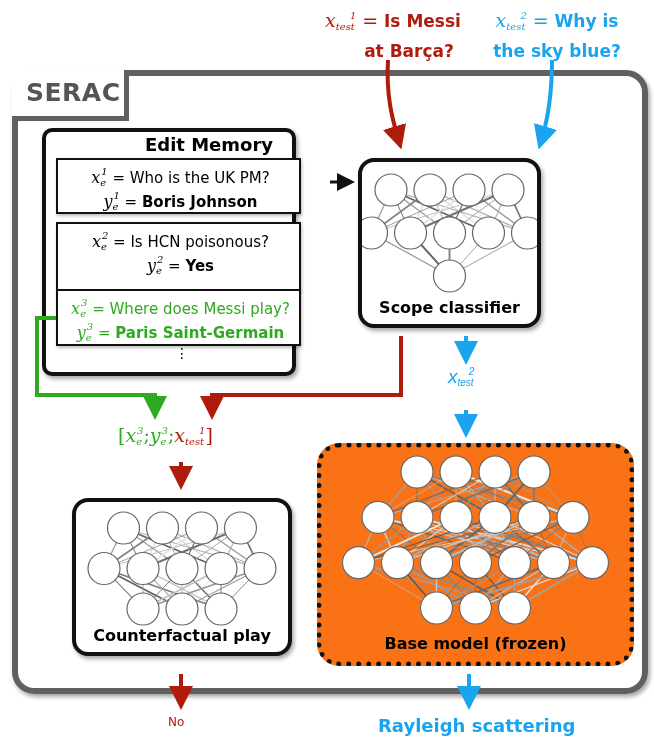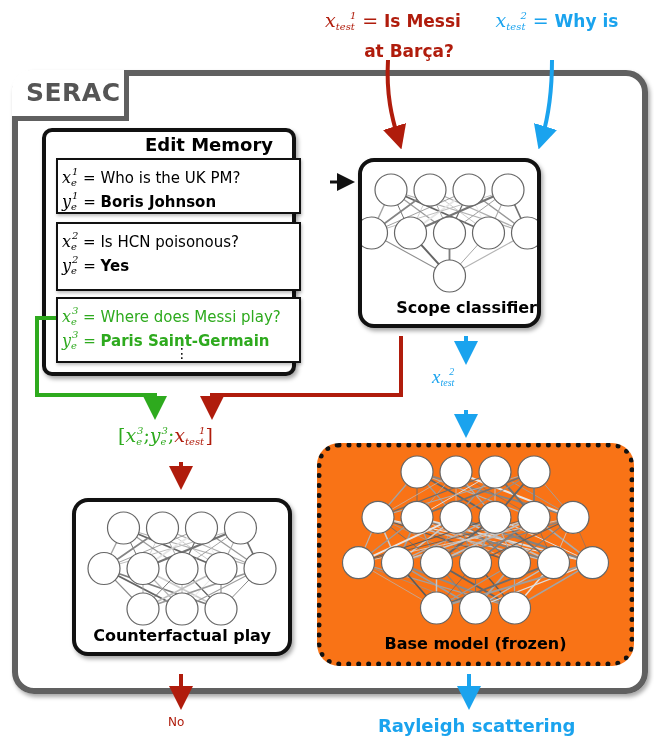--- a/index.html
+++ b/index.html
@@ -8,51 +8,52 @@
   .red { color:#b01c0c; }
   .blue { color:#1aa3ee; }
   .green { color:#2eaa1e; }
   .bold { font-weight:bold; }
   #outer { left:12px; top:70px; width:624px; height:612px; border:6px solid #606060; border-radius:22px; box-shadow:2px 3px 4px rgba(0,0,0,0.35); }
   #serac-tab { left:12px; top:70px; width:112px; height:46px; border-right:5px solid #606060; border-bottom:5px solid #606060; background:#fff; border-top-left-radius:18px; }
   #serac-label { left:26px; top:78px; font-size:25px; font-weight:bold; color:#555; letter-spacing:0.5px; }
   #edit-mem { left:42px; top:128px; width:246px; height:240px; border:4px solid #111; border-radius:10px; box-shadow:2px 3px 4px rgba(0,0,0,0.35); background:#fff; }
   #edit-title { left:42px; top:134px; width:254px; text-align:center; font-size:18px; font-weight:bold;padding-left:40px; }
   .mem-card { border:2px solid #111; background:#fff; box-shadow:1px 2px 3px rgba(0,0,0,0.25); box-sizing:border-box; width:245px; left:56px; }
-  .mem-line { font-size:15px; height:24px; line-height:24px; padding-left:4px; white-space:nowrap; }
+  .mem-line { font-size:15px; height:24px; line-height:24px; padding-left:4px; white-space:nowrap;text-align:center; }
   .mem-line .var { font-family:"DejaVu Serif", serif; font-style:italic; font-size:16px; }
   .sub { font-size:10px; vertical-align:-3px;margin-top:9px; }
   .sup { font-size:10px; vertical-align:8px; margin-left:-5px; }
   #vdots { left:175px; top:350px; font-size:14px; line-height:6px; }
   .box { border:4px solid #111; border-radius:16px; background:#fff; box-shadow:2px 3px 4px rgba(0,0,0,0.35); box-sizing:border-box; }
   #scope { left:358px; top:158px; width:183px; height:170px; }
   #cf { left:72px; top:498px; width:220px; height:158px; }
   #base { left:317px; top:443px; width:317px; height:223px; border:5px dotted #111; border-radius:22px; }
   .box-label { font-weight:bold; font-size:16px; text-align:center; }
   svg.nn line { stroke-linecap:round; }
   .top-q { font-size:17px; font-weight:bold; text-align:center; line-height:24px; }
   .eq-var { font-family:"DejaVu Serif", serif; font-style:italic; font-weight:normal; font-size:19px; }
   #out-no { left:168px; top:715px; font-size:12px; font-weight:normal; }
   #out-ray { left:378px; top:715px; font-size:18px; font-weight:bold; }
   #concat { left:118px; top:424px; font-family:"DejaVu Serif", serif; font-size:19px; }
-  #xtest2-mid { left:432px; top:366px; font-family:Liberation Serif, serif; font-style:italic; font-size:19px;text-align:center; }
+  #xtest2-mid { left:448px; top:366px; font-family:Liberation Sans, sans-serif; font-style:italic; font-size:19px;text-align:center; }
 </style>
 </head>
 <body>
 
 <div class="abs top-q red" style="left:318px; top:4px; width:150px;">
   <span class="eq-var"><span>x</span><span class="sub">test</span><span class="sup">1</span></span>
   <span style="font-weight:normal;font-size:19px;">=</span>
   <span>Is Messi</span><br>
   <span style="padding-left:32px;">at Barça?</span>
 </div>
 <div class="abs top-q blue" style="left:482px; top:4px; width:150px;">
   <span class="eq-var"><span>x</span><span class="sub">test</span><span class="sup">2</span></span>
   <span style="font-weight:normal;font-size:19px;">=</span>
   <span>Why is</span><br>
+  <span>the sky blue?</span>
 </div>
 
 <div id="outer" class="abs"></div>
 <div id="serac-tab" class="abs"></div>
 <div id="serac-label" class="abs">SERAC</div>
 
 <div id="edit-mem" class="abs"></div>
 <div id="edit-title" class="abs">Edit Memory</div>
 
 <div class="abs mem-card" style="top:158px; height:56px;">
@@ -72,21 +73,21 @@
     <span class="var"><span>x</span><span class="sub">e</span><span class="sup">2</span></span>
     <span>= Is HCN poisonous?</span>
   </div>
   <div class="mem-line">
     <span class="var"><span>y</span><span class="sub">e</span><span class="sup">2</span></span>
     <span>=</span>
     <span class="bold">Yes</span>
   </div>
 </div>
 
-<div class="abs mem-card green" style="top:297px; height:66px;">
+<div class="abs mem-card green" style="top:289px; height:57px;">
   <div class="mem-line">
     <span class="var"><span>x</span><span class="sub">e</span><span class="sup">3</span></span>
     <span>= Where does Messi play?</span>
   </div>
   <div class="mem-line">
     <span class="var"><span>y</span><span class="sub">e</span><span class="sup">3</span></span>
     <span>=</span>
     <span class="bold">Paris Saint-Germain</span>
   </div>
 </div>
@@ -123,21 +124,21 @@
       <circle cx="68" cy="22" r="16" fill="#fff" stroke="#666" stroke-width="1.2"></circle>
       <circle cx="107" cy="22" r="16" fill="#fff" stroke="#666" stroke-width="1.2"></circle>
       <circle cx="146" cy="22" r="16" fill="#fff" stroke="#666" stroke-width="1.2"></circle>
       <circle cx="9.5" cy="65" r="16" fill="#fff" stroke="#666" stroke-width="1.2"></circle>
       <circle cx="48.5" cy="65" r="16" fill="#fff" stroke="#666" stroke-width="1.2"></circle>
       <circle cx="87.5" cy="65" r="16" fill="#fff" stroke="#666" stroke-width="1.2"></circle>
       <circle cx="126.5" cy="65" r="16" fill="#fff" stroke="#666" stroke-width="1.2"></circle>
       <circle cx="165.5" cy="65" r="16" fill="#fff" stroke="#666" stroke-width="1.2"></circle>
       <circle cx="87.5" cy="108" r="16" fill="#fff" stroke="#666" stroke-width="1.2"></circle>
     </svg>
-  <div class="box-label abs" style="left:0;top:136px;width:175px;text-align:right;">Scope classifier</div>
+  <div class="box-label abs" style="left:0;top:136px;width:175px;">Scope classifier</div>
 </div>
 
 <div id="cf" class="abs box">
   <svg class="nn" width="212" height="125" style="position:absolute;left:0;top:4px;">
       <line x1="47.5" y1="22" x2="28" y2="62.5" stroke="rgb(163,163,163)" stroke-width="1.39"></line>
       <line x1="47.5" y1="22" x2="67" y2="62.5" stroke="rgb(107,107,107)" stroke-width="0.94"></line>
       <line x1="47.5" y1="22" x2="106" y2="62.5" stroke="rgb(156,156,156)" stroke-width="1.31"></line>
       <line x1="47.5" y1="22" x2="145" y2="62.5" stroke="rgb(101,101,101)" stroke-width="1.83"></line>
       <line x1="47.5" y1="22" x2="184" y2="62.5" stroke="rgb(178,178,178)" stroke-width="1.18"></line>
       <line x1="86.5" y1="22" x2="28" y2="62.5" stroke="rgb(132,132,132)" stroke-width="1.69"></line>

